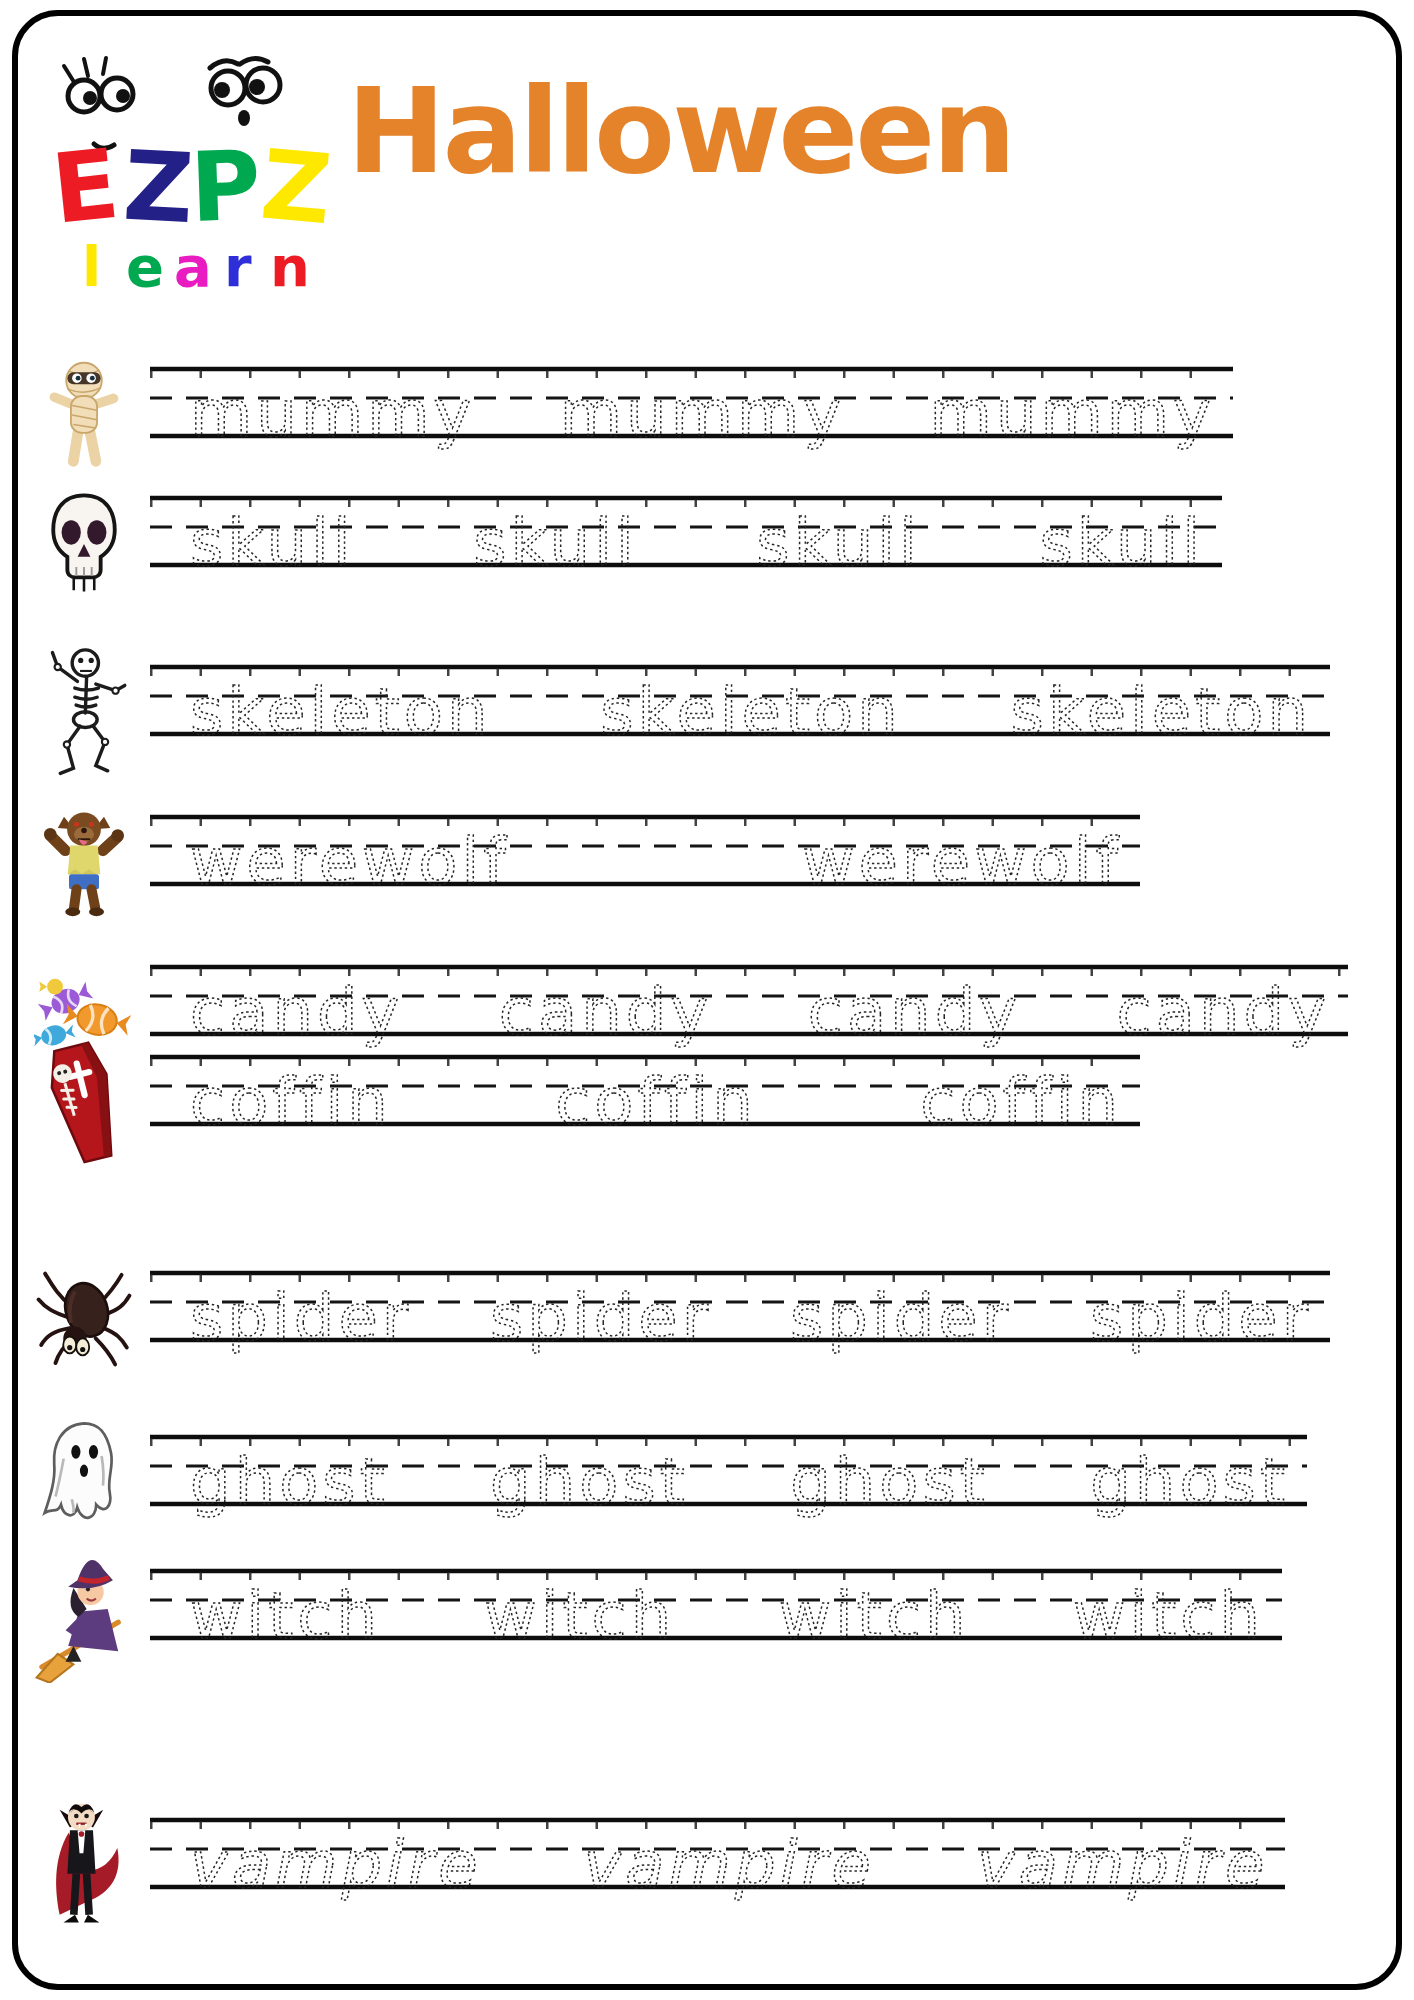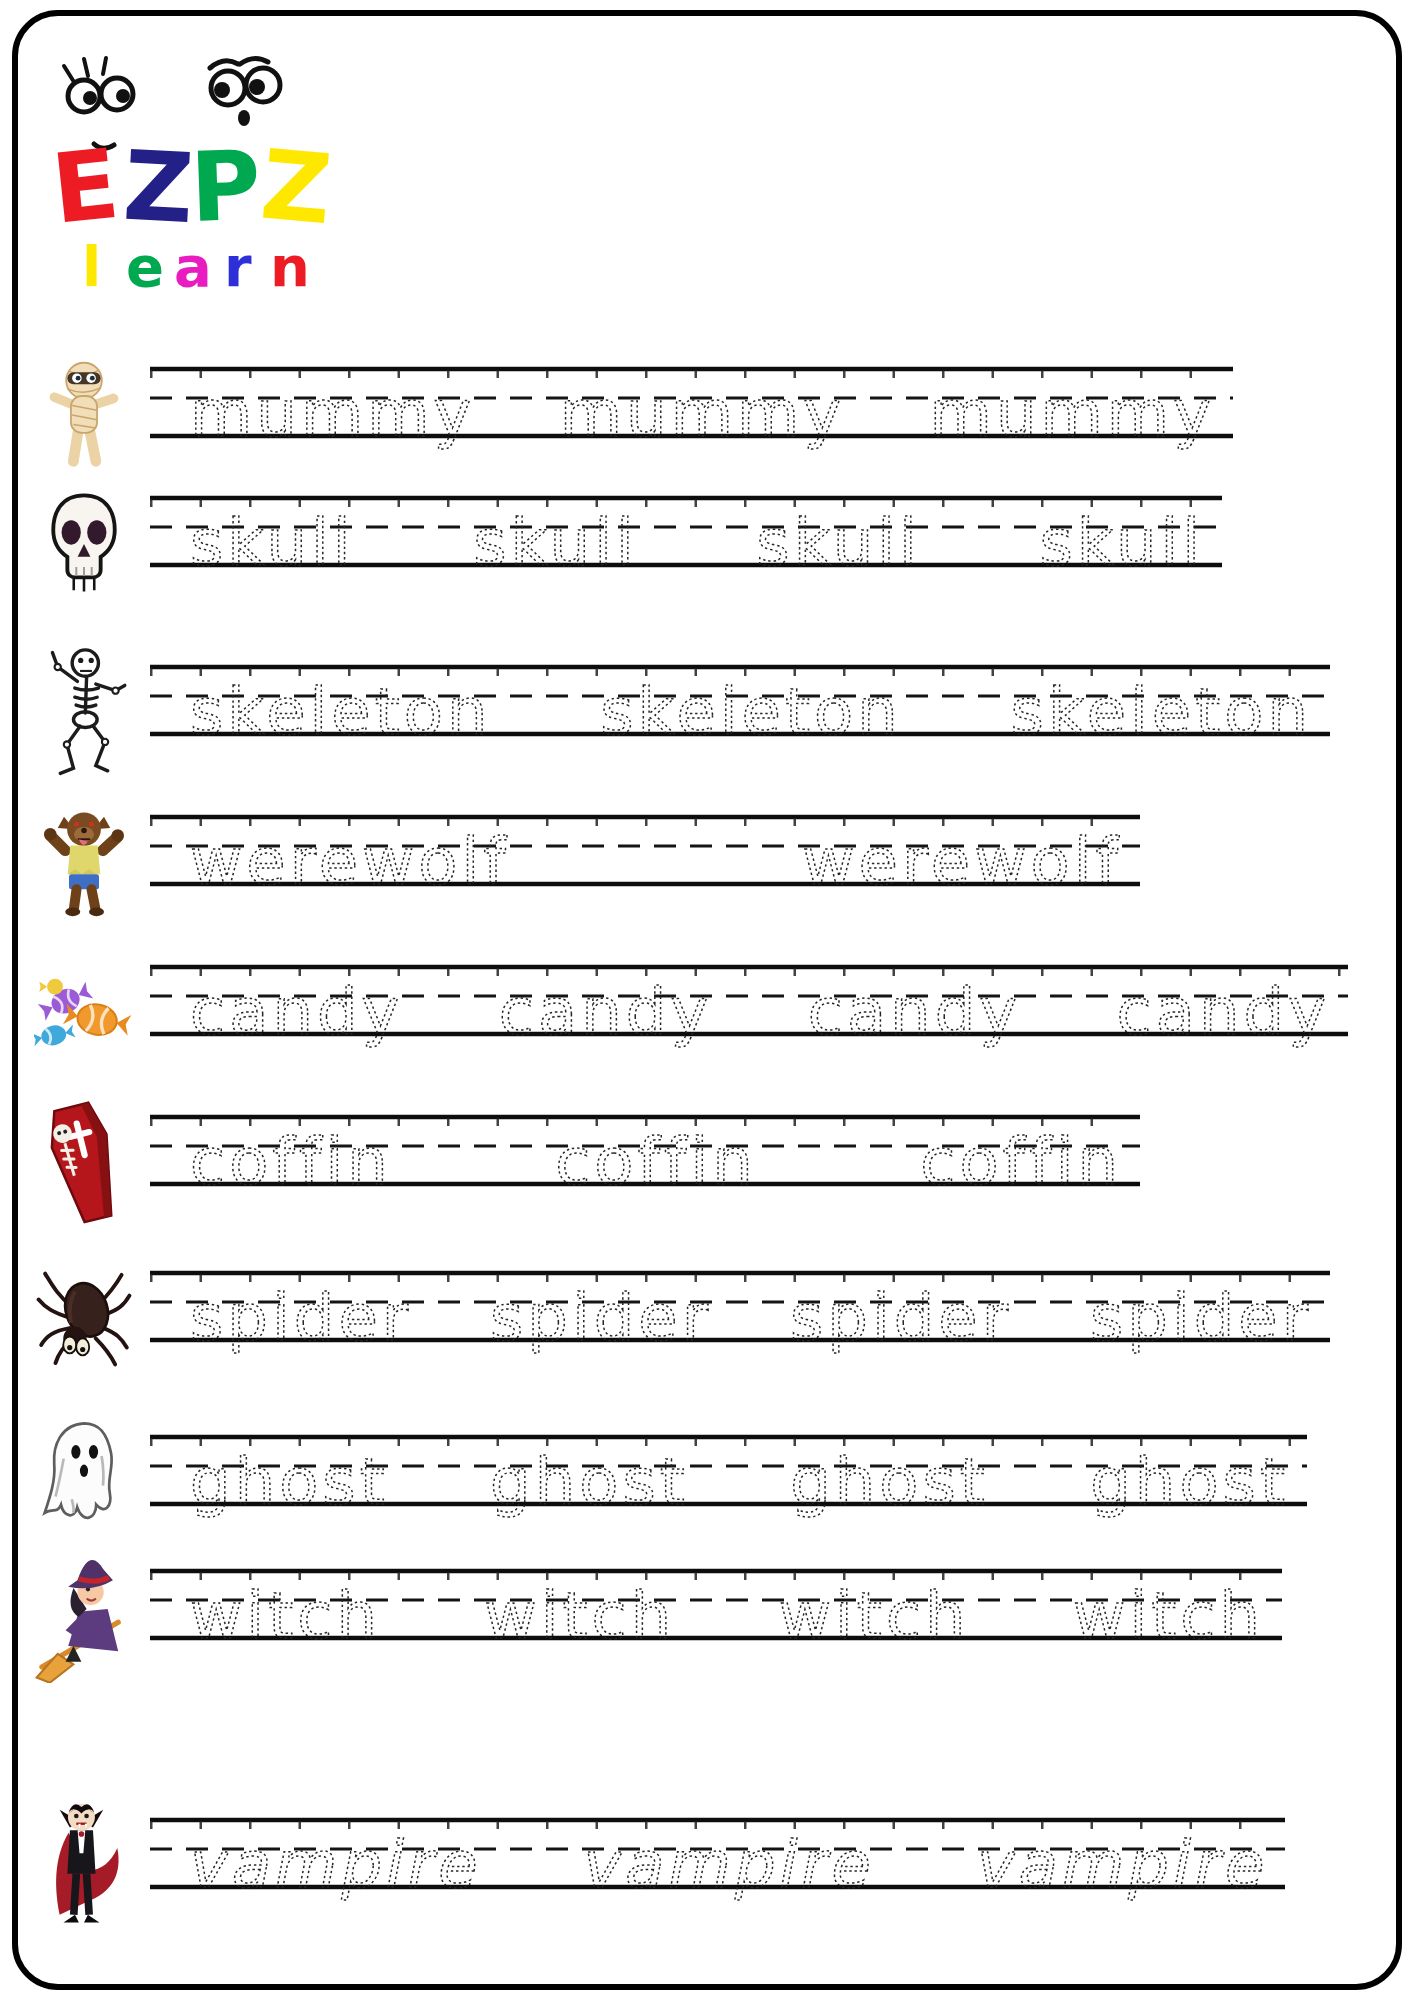--- a/index.html
+++ b/index.html
@@ -59,20 +59,21 @@
       </g>
     <g id="logo-bottom">
         <text x="34" y="234" font-size="56" fill="#FFE800">l</text>
         <text x="78" y="234" font-size="56" fill="#00A84F">e</text>
         <text x="126" y="234" font-size="56" fill="#E81CC0">a</text>
         <text x="176" y="234" font-size="56" fill="#2F2FD9">r</text>
         <text x="222" y="234" font-size="56" fill="#ED1C24">n</text>
       </g>
   </svg>
 
+  <div class="page-title" style="color: rgb(229, 131, 43);">Halloween</div>
 
   <div id="rows">
       <div class="row" style="top: 340px;">
     <div class="row-icon">
           <svg width="76" height="112" viewBox="0 0 64 92">
  <path d="M22,37 L7,31" stroke="#EBD3A6" stroke-width="8" stroke-linecap="round"></path>
  <path d="M42,37 L57,32" stroke="#EBD3A6" stroke-width="8" stroke-linecap="round"></path>
  <path d="M27,60 L23,85" stroke="#EBD3A6" stroke-width="9" stroke-linecap="round"></path>
  <path d="M37,60 L42,85" stroke="#EBD3A6" stroke-width="9" stroke-linecap="round"></path>
  <ellipse cx="32" cy="17" rx="15" ry="15" fill="#F1DDB8" stroke="#C9A66B" stroke-width="1.5"></ellipse>
@@ -213,21 +214,21 @@
           <line x1="0" x2="1198" y1="29" y2="29" class="rule-solid"></line>
           <line x1="0" x2="1198" y1="34" y2="34" class="rule-ticks"></line>
           <line x1="0" x2="1198" y1="58" y2="58" class="rule-dashed"></line>
           <line x1="0" x2="1198" y1="96" y2="96" class="rule-solid"></line>
           <text y="96" class="trace-word" x="40">candy</text>
           <text y="96" class="trace-word" x="348.84375">candy</text>
           <text y="96" class="trace-word" x="657.6875">candy</text>
           <text y="96" class="trace-word" x="966.53125">candy</text>
         </svg>
   </div>
-      <div class="row" style="top: 1088px; text-align: center;">
+      <div class="row" style="top: 1028px; text-align: center;">
     <div class="row-icon">
           <svg width="90" height="130" viewBox="0 0 70 104">
  <g transform="rotate(-14 35 52)">
   <path d="M22,6 L50,6 L58,34 L46,98 L24,98 L13,34 Z" fill="#B5161B" stroke="#6E0A0D" stroke-width="2"></path>
   <path d="M44,6 L50,6 L58,34 L46,98 L40,98 L50,34 Z" fill="#871013"></path>
   <path d="M37,20 L37,46 M29,29 L45,29" stroke="#fff" stroke-width="5" stroke-linecap="round"></path>
   <circle cx="24" cy="25" r="7.5" fill="#F4F0E8"></circle>
   <circle cx="21.5" cy="24" r="1.6" fill="#222"></circle>
               <circle cx="26.5" cy="24" r="1.6" fill="#222"></circle>
   <path d="M20,38 L29,40 M20,45 L28,47 M21,52 L28,54" stroke="#F4F0E8" stroke-width="2.4" stroke-linecap="round"></path>

